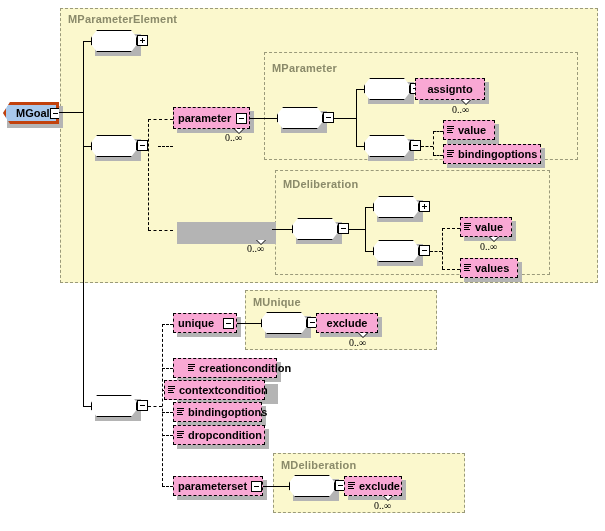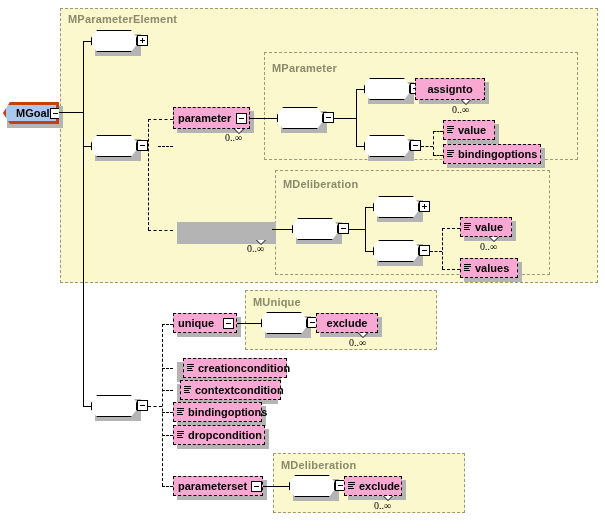--- a/index.html
+++ b/index.html
@@ -326,32 +326,32 @@
   </div>
   <div class="dln h" style="left:318px;top:323px;width:12px;"></div>
   <div class="shadow" style="left:320px;top:317px;width:62px;height:20px;"></div>
   <div class="ebox" style="left:316px;top:313px;width:62px;height:20px;justify-content:center;">
     <span class="nm">exclude</span>
   </div>
   <div class="caret" style="left:358px;top:333px;"></div>
   <div class="occ" style="left:349px;top:337px;">0..∞</div>
 
   <div class="shadow" style="left:177px;top:362px;width:104px;height:20px;"></div>
-  <div class="ebox" style="left:183px;top:358px;width:104px;height:20px;">
+  <div class="ebox" style="left:173px;top:358px;width:104px;height:20px;padding-left:11px;">
     <span class="attr-ico">
         <i></i>
         <i></i>
         <i></i>
         <i></i>
       </span>
     <span class="nm">creationcondition</span>
   </div>
 
   <div class="shadow" style="left:177px;top:384px;width:101px;height:20px;"></div>
-  <div class="ebox" style="left:180px;top:380px;width:101px;height:20px;">
+  <div class="ebox" style="left:164px;top:380px;width:101px;height:20px;">
     <span class="attr-ico">
         <i></i>
         <i></i>
         <i></i>
         <i></i>
       </span>
     <span class="nm">contextcondition</span>
   </div>
 
   <div class="shadow" style="left:177px;top:406px;width:89px;height:20px;"></div>

